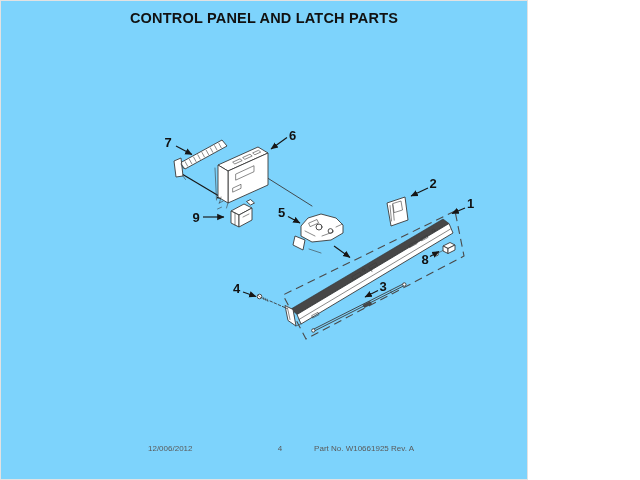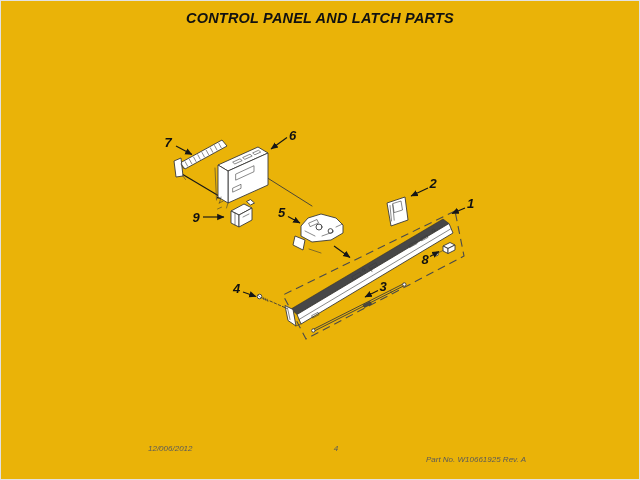--- a/index.html
+++ b/index.html
@@ -1,29 +1,29 @@
 <!DOCTYPE html>
 <html><head>
 <meta charset="utf-8">
 <style>
   html,body{margin:0;padding:0;background:#fff;}
   .page{
-    position:relative;width:640px;height:480px;background:#eab308;
+    position:relative;width:528px;height:480px;background:#7dd3fc;
     overflow:hidden;font-family:"Liberation Sans",sans-serif;
-    outline:1px solid #e2e2e2;outline-offset:-1px;font-style:italic;
+    outline:1px solid #e2e2e2;outline-offset:-1px;
   }
   .title{
     position:absolute;top:10px;left:0;width:100%;text-align:center;
     font-size:14.5px;font-weight:bold;color:#111;letter-spacing:.2px;
   }
   .footer{position:absolute;top:444px;left:0;width:100%;height:14px;
     font-size:8px;color:#5a5a5a;padding-left:32px;}
   .footer .f-date{position:absolute;left:148px;top:0;}
   .footer .f-page{position:absolute;left:0;width:100%;text-align:center;top:0;}
-  .footer .f-part{position:absolute;right:146px;top:11px;}
+  .footer .f-part{position:absolute;right:146px;top:0;}
   svg.diagram{position:absolute;left:0;top:0;width:640px;height:480px;}
   svg .ln{stroke:#3a3a3a;fill:none;stroke-width:.9;stroke-linecap:round;stroke-linejoin:round;}
   svg .thin{stroke-width:.6;}
   svg .fw{fill:#ffffff;stroke:#3a3a3a;stroke-width:.9;stroke-linejoin:round;}
   svg .fd{fill:#474747;stroke:#333;stroke-width:.6;}
   svg .dash{stroke:#4a4a4a;stroke-width:1.1;fill:none;stroke-dasharray:8 5;}
   svg .callout-line{stroke:#161616;stroke-width:1.15;fill:none;}
   svg .callout-text{font-family:"Liberation Sans",sans-serif;font-size:13px;font-weight:bold;fill:#111;text-anchor:middle;}
 </style>
 </head>

